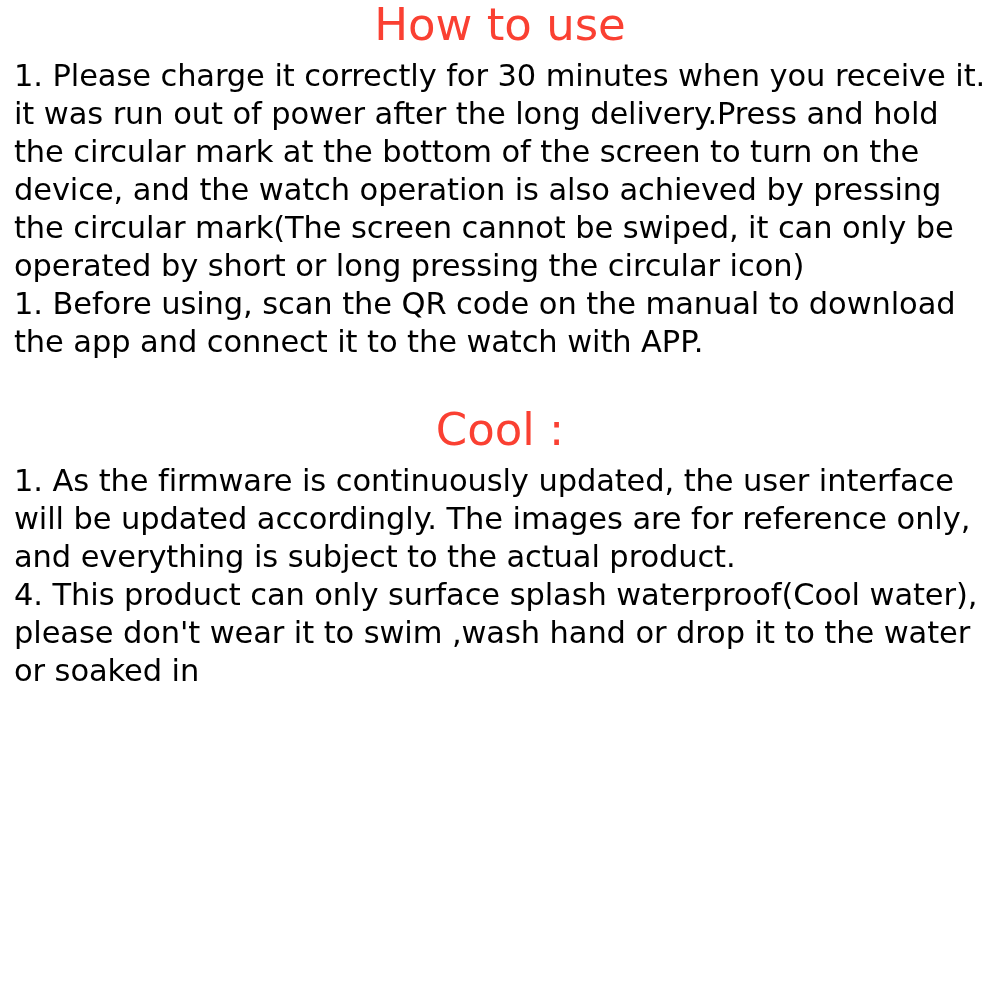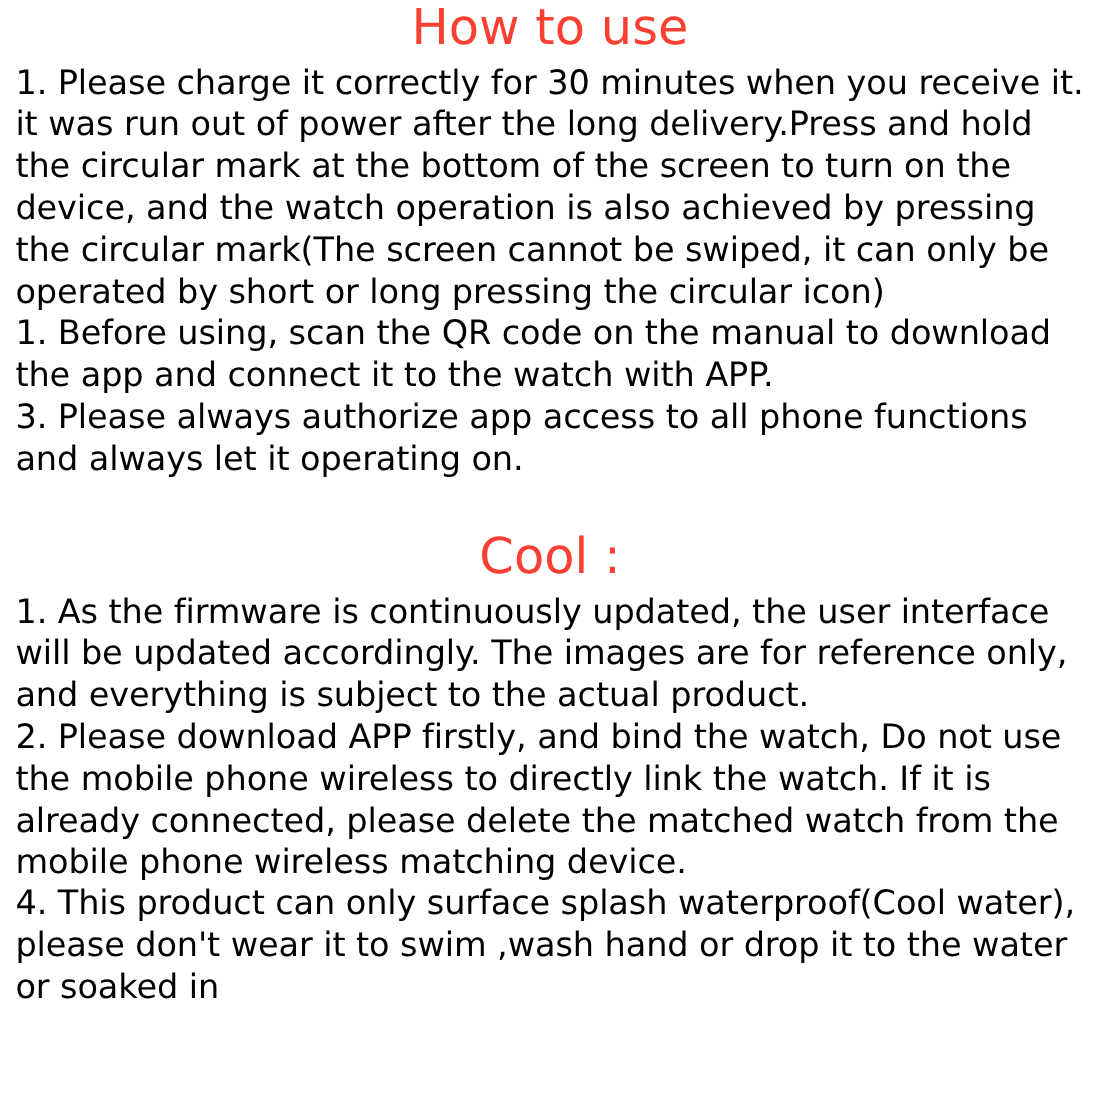--- a/index.html
+++ b/index.html
@@ -55,24 +55,22 @@
 </head>
 <body>
 
 <div class="page">
 
   <h1 class="section-heading heading-howto">How to use</h1>
 
   <div class="body-block">
     <p>1. Please charge it correctly for 30 minutes when you receive it. it was run out of power after the long delivery.Press and hold the circular mark at the bottom of the screen to turn on the device, and the watch operation is also achieved by pressing the circular mark(The screen cannot be swiped, it can only be operated by short or long pressing the circular icon)</p>
     <p>1. Before using, scan the QR code on the manual to download the app and connect it to the watch with APP.</p>
-    <p>3. Please always authorize app access to all phone functions and always let it operating on.</p>
   </div>
 
   <h1 class="section-heading heading-note">Cool :</h1>
 
   <div class="body-block">
     <p>1. As the firmware is continuously updated, the user interface will be updated accordingly. The images are for reference only, and everything is subject to the actual product.</p>
-    <p>2. Please download APP firstly, and bind the watch, Do not use the mobile phone wireless to directly link the watch. If it is already connected, please delete the matched watch from the mobile phone wireless matching device.</p>
     <p>4. This product can only surface splash waterproof(Cool water), please don't wear it to swim ,wash hand or drop it to the water or soaked in</p>
   </div>
 
 </div>
 
 </body></html>

